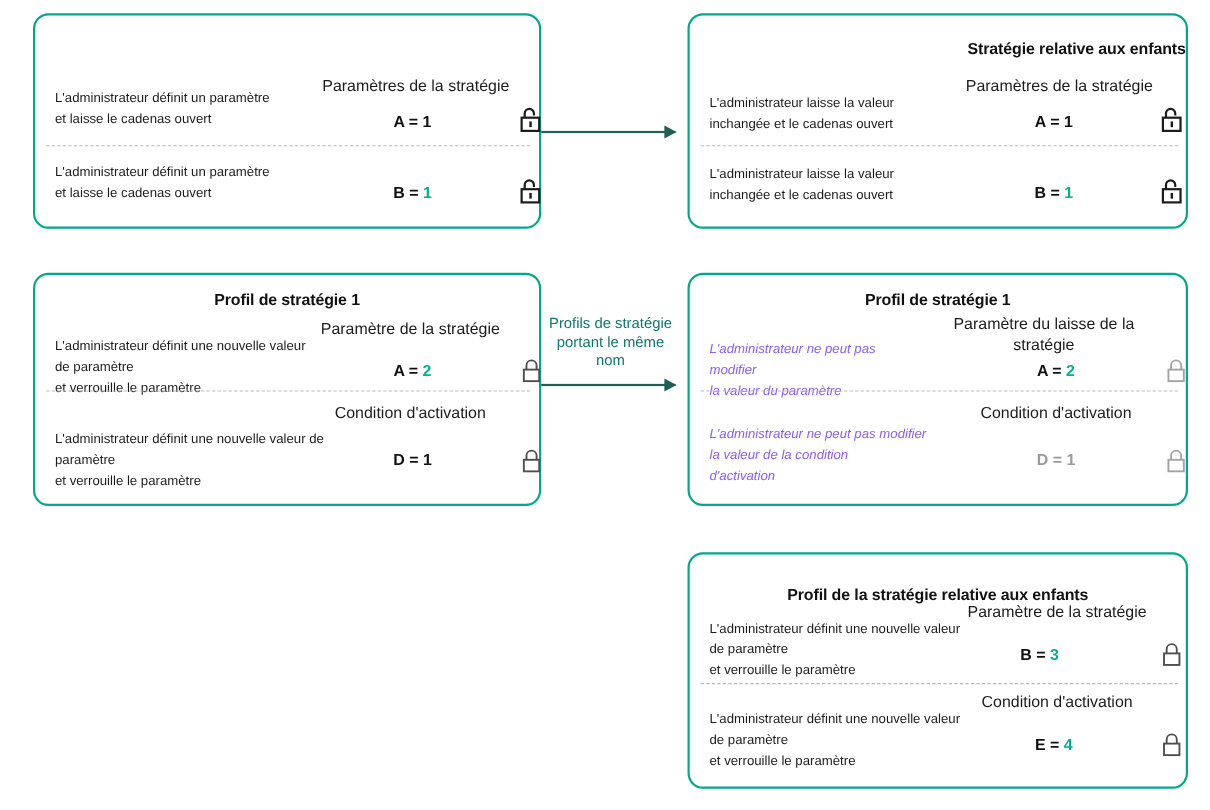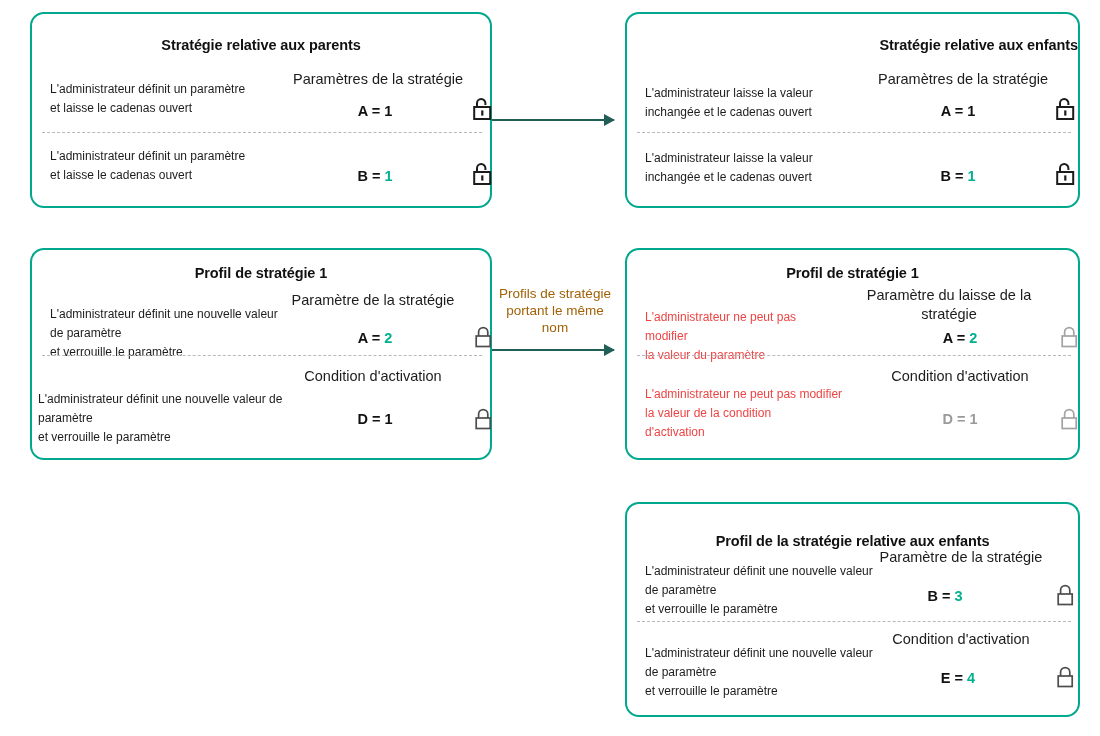--- a/index.html
+++ b/index.html
@@ -38,21 +38,21 @@
   }
 
   
   .desc{
     position:absolute;
     font-size:12px;
     line-height:19px;
     color:#1c1c1c;
     white-space:pre-line;
   }
-  .desc.muted{color:#ef4444;}
+  .desc.muted{color:#8b5cf6;font-style:italic;}
 
   .colhead{
     position:absolute;
     font-size:14.5px;
     line-height:19px;
     color:#1c1c1c;
     text-align:center;
   }
 
   .val{
@@ -77,32 +77,30 @@
     right:-1px;top:-5px;
     width:0;height:0;
     border-left:11px solid #1f5f56;
     border-top:6px solid transparent;
     border-bottom:6px solid transparent;
   }
   .arrow-label{
     position:absolute;
     font-size:13.5px;
     line-height:17px;
-    color:#a16207;
+    color:#0f766e;
     text-align:center;
   }
 </style>
 </head>
 <body>
 
 <div class="stage">
 
   <div class="card" style="left:30px;top:12px;width:462px;height:196px;">
-    <div class="card-title" style="top:22px;">Stratégie relative aux
-parents</div>
 
     <div class="colhead" style="left:230px;top:56px;width:232px;">Paramètres de la stratégie</div>
 
     <div class="desc" style="left:18px;top:66px;width:270px;">L'administrateur définit un paramètre
 et laisse le cadenas ouvert</div>
 
     <div class="val" style="left:300px;top:89px;width:86px;">
       <span>A</span>
       <span> = </span><span class="num" style="color:#111111;">1</span>
     </div>
@@ -195,21 +193,21 @@
       <svg width="22" height="26" viewBox="0 0 22 26" aria-hidden="true">
         <path d="M5.6 12 V8.2 A4.6 4.6 0 0 1 14.8 8.2 V12" fill="none" stroke="#4d4d4d" stroke-width="1.7"></path>
         <rect x="3.2" y="12" width="14" height="10.5" fill="none" stroke="#4d4d4d" stroke-width="1.7"></rect>
       </svg>
     </div>
 
     <div class="divider" style="left:10px;top:105px;width:440px;"></div>
 
     <div class="colhead" style="left:225px;top:117px;width:232px;">Condition d'activation</div>
 
-    <div class="desc" style="left:6px;top:140px;width:320px;">L'administrateur définit une nouvelle valeur de
+    <div class="desc" style="left:18px;top:140px;width:320px;">L'administrateur définit une nouvelle valeur de
 paramètre
  et verrouille le paramètre</div>
 
     <div class="val" style="left:300px;top:161px;width:86px;">
       <span>D</span>
       <span> = </span><span class="num" style="color:#111111;">1</span>
     </div>
 
     <div class="lockwrap" style="left:441px;top:156px;">
       <svg width="22" height="26" viewBox="0 0 22 26" aria-hidden="true">

